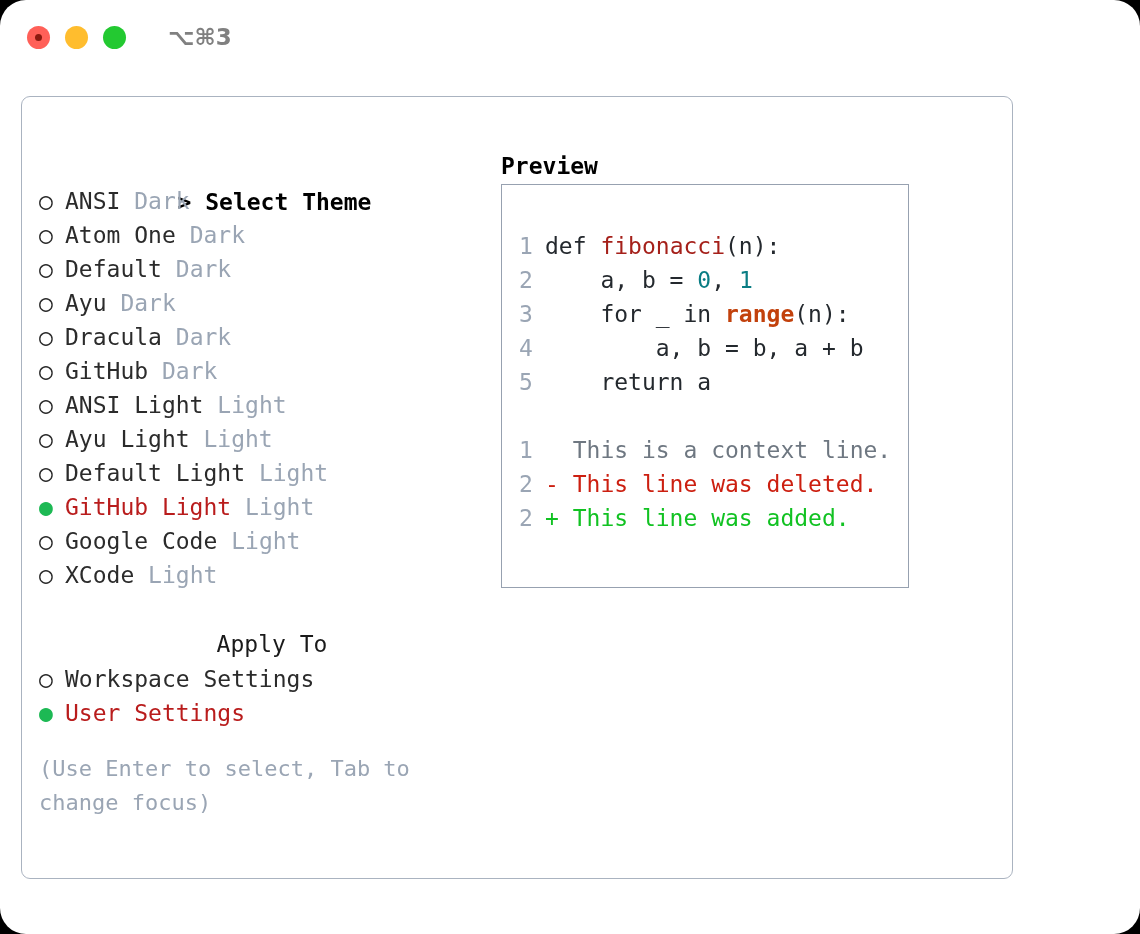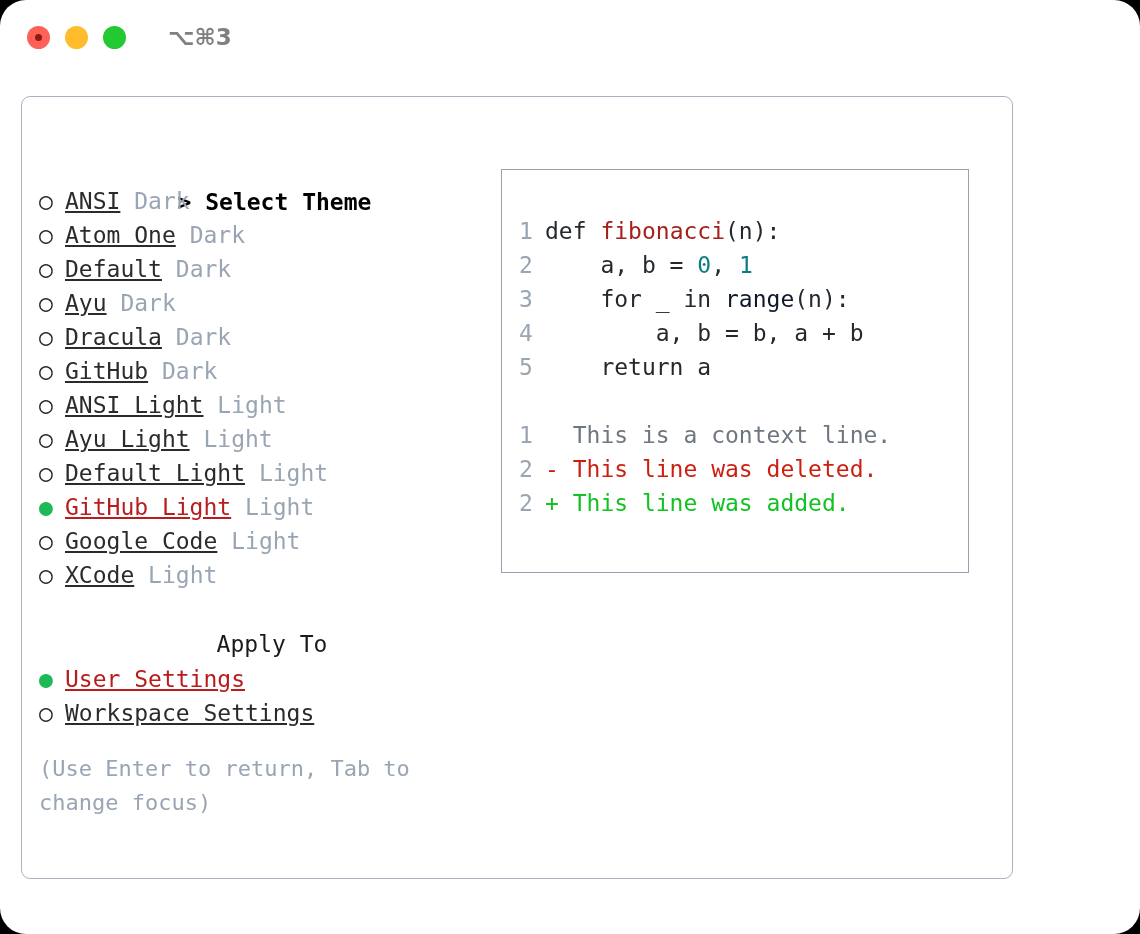--- a/index.html
+++ b/index.html
@@ -119,21 +119,21 @@
   }
   .section-head .caret { font-weight: 700; color: #000000; }
 
   .marker {
     display: inline-block;
     width: 26px;
     color: #2b2b2b;
   }
   .marker.sel { color: #1db954; }
 
-  .theme-name { color: #2b2b2b; text-decoration: underline; }
+  .theme-name { color: #2b2b2b; }
   .row.selected .theme-name { color: #b91c1c; }
   .variant {
     color: #9aa5b4;
   }
 
   .spacer { height: 34px; }
   .spacer-sm { height: 22px; }
 
   .apply-head {
     font-size: 23px;
@@ -162,22 +162,21 @@
   }
   .preview-head {
     font-size: 23px;
     font-weight: 700;
     color: #000000;
     line-height: 36px;
     height: 36px;
   }
 
   .preview-box {
-    margin-top: 21px;
-    width: 468px;
+    width: 408px;
     height: 404px;
     border: 1px solid #97a1b0;
     box-sizing: border-box;
     background: #ffffff;
     padding: 44px 13px 0 17px;
   }
 
   .code-line {
     font-size: 23px;
     line-height: 34px;
@@ -185,21 +184,21 @@
     color: #24292e;
   }
   .ln {
     display: inline-block;
     width: 26px;
     color: #9aa5b4;
     text-align: left;
   }
   .tok-fn   { color: #a5201a; }
   .tok-num  { color: #0a7d84; }
-  .tok-call { color: #0f172a; }
+  .tok-call { color: #c2410c; font-weight: bold; }
   .tok-plain{ color: #24292e; }
 
   .diff-gap { height: 34px; }
   .diff-ctx { color: #6e7781; }
   .diff-del { color: #cc1f10; }
   .diff-add { color: #11c222; text-align: center; }
 </style>
 </head>
 <body>
 
@@ -236,30 +235,31 @@
             <div class="row selected"><span class="marker sel">●</span><span class="theme-name">GitHub Light</span><span> </span><span class="variant">Light</span></div>
             <div class="row"><span class="marker">○</span><span class="theme-name">Google Code</span><span> </span><span class="variant">Light</span></div>
             <div class="row"><span class="marker">○</span><span class="theme-name">XCode</span><span> </span><span class="variant">Light</span></div>
           </div>
 
         <div class="spacer"></div>
 
         <div class="apply-head">Apply To</div>
 
         <div id="apply-list">
+            <div class="row"><span class="marker">○</span><span class="theme-name">Workspace Settings</span></div>
             <div class="row selected"><span class="marker sel">●</span><span class="theme-name">User Settings</span></div>
-            <div class="row"><span class="marker">○</span><span class="theme-name">Workspace Settings</span></div>
           </div>
 
         <div class="spacer-sm"></div>
 
-        <div class="hint">(Use Enter to return, Tab to change focus)</div>
+        <div class="hint">(Use Enter to select, Tab to change focus)</div>
       </div>
 
       <div class="right-col">
+        <div class="preview-head">Preview</div>
 
         <div class="preview-box">
           <div id="code-block">
               <div class="code-line"><span class="ln">1</span><span class="tok-plain">def </span><span class="tok-fn">fibonacci</span><span class="tok-plain">(n):</span></div>
               <div class="code-line"><span class="ln">2</span><span class="tok-plain">    a, b = </span><span class="tok-num">0</span><span class="tok-plain">, </span><span class="tok-num">1</span></div>
               <div class="code-line"><span class="ln">3</span><span class="tok-plain">    for _ in </span><span class="tok-call">range</span><span class="tok-plain">(n):</span></div>
               <div class="code-line"><span class="ln">4</span><span class="tok-plain">        a, b = b, a + b</span></div>
               <div class="code-line"><span class="ln">5</span><span class="tok-plain">    return a</span></div>
             </div>
           <div class="diff-gap"></div>

